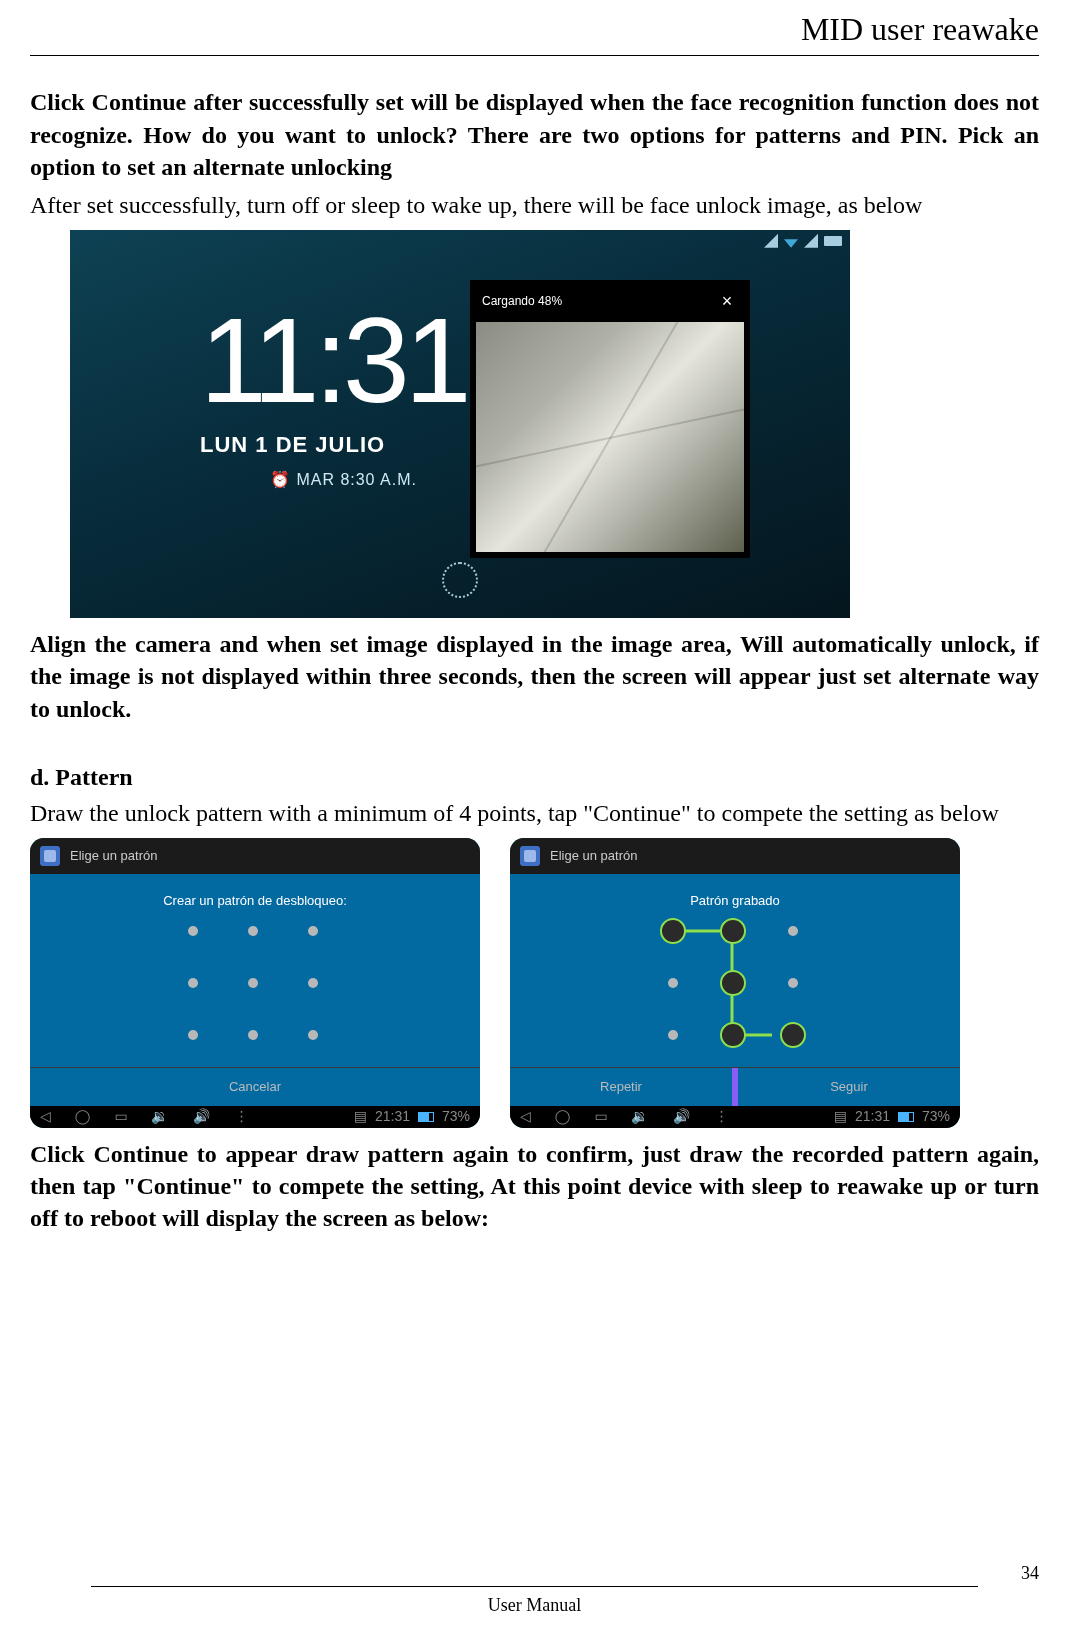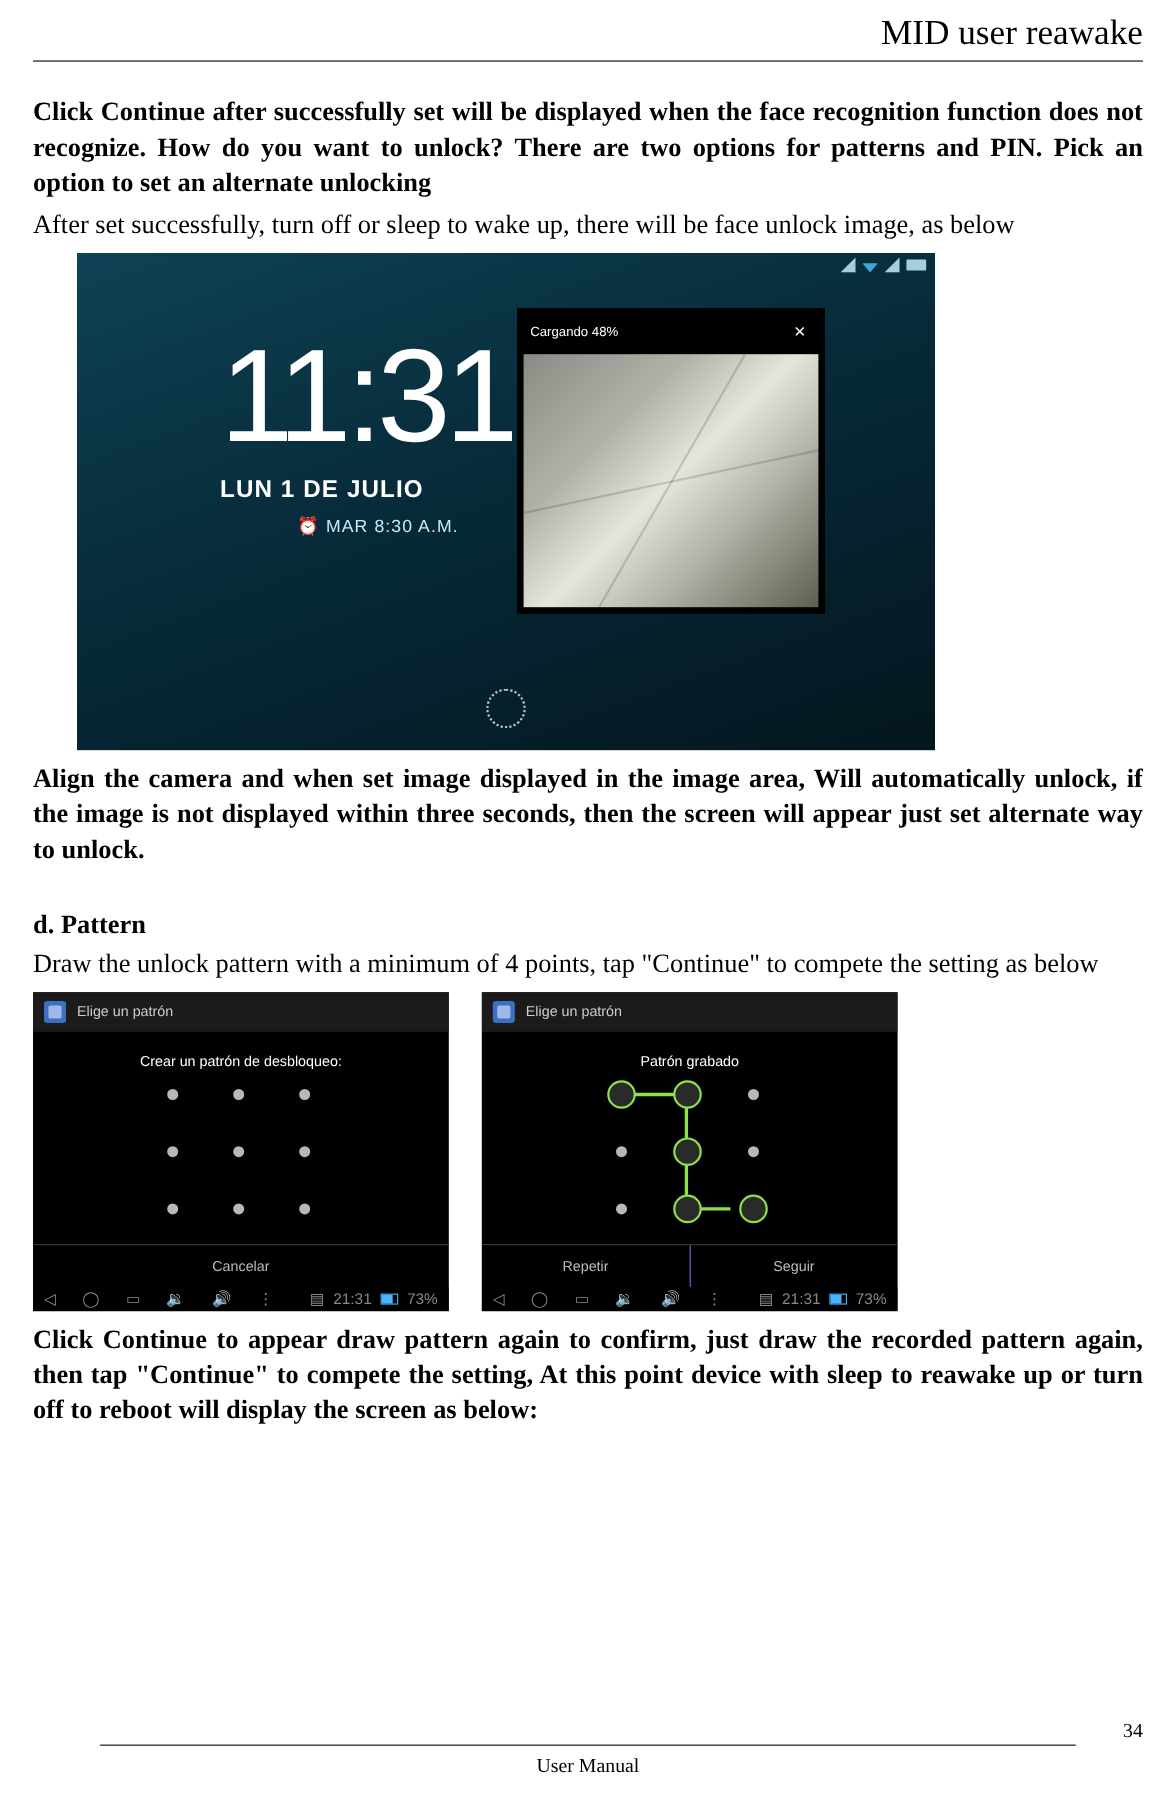--- a/index.html
+++ b/index.html
@@ -23,21 +23,21 @@
     .header-rule {
       border: none;
       border-top: 1.5px solid #000;
       margin-bottom: 30px;
     }
     .paragraph { text-align: justify; margin-bottom: 6px; font-weight: bold; }
     .paragraph-nojust { margin-bottom: 6px; }
     .section-heading { font-weight: bold; margin-top: 36px; margin-bottom: 4px; font-size: 24px; }
     
     .shot1 {
-      width: 780px; height: 452px;
+      width: 780px; height: 388px;
       margin: 8px 0 10px 40px;
       background: linear-gradient(160deg, #0e4254 0%, #072b3a 45%, #04161e 100%);
       position: relative;
       overflow: hidden;
     }
     .shot1 .statusbar {
       position: absolute; top: 4px; right: 8px;
       display: flex; gap: 6px; align-items: center;
       color: #a7cde0; font-size: 12px;
     }
@@ -102,23 +102,23 @@
       left:-20%; top:50%; height:2px; width:140%;
       transform: rotate(-12deg);
     }
     .shot1 .unlock-ring {
       position:absolute; left:50%; bottom:20px; transform: translateX(-50%);
       width: 36px; height:36px; border:2px dotted #a8c9d8; border-radius:50%;
     }
     
     .pattern-row { display:flex; gap: 30px; margin: 8px 0 10px 0; }
     .pattern-shot {
-      width: 378px; height: 290px;
-      background:#000000; color:#ddd; position:relative; overflow:hidden;
-      font-family: Arial, sans-serif; font-size:12px;
+      width: 450px; height: 290px;
+      background:#0369a1; color:#ddd; position:relative; overflow:hidden;
+      font-family: Arial, sans-serif; font-size:12px;border-radius:14px;
     }
     .pattern-shot .tabbar { background:#1b1b1b; padding:8px 10px; display:flex; align-items:center; gap:10px; }
     .pattern-shot .tabbar .app-ico {
       width:20px;height:20px;background:#3f6fc4;border-radius:3px; position:relative;
     }
     .pattern-shot .tabbar .app-ico::after{
       content:""; position:absolute; inset:4px; background:#9db9e9; border-radius:2px;
     }
     .pattern-shot .tabtitle { color:#ccc; font-size:13px; }
     .pattern-shot .subtitle { text-align:center; color:#fff; font-size:13px; padding:18px 12px 4px; }
@@ -132,21 +132,21 @@
     .pattern-shot .grid .dot.big {
       width:26px; height:26px; border:2px solid #8de04b; background:#2a2a2a;
     }
     .pattern-shot .grid svg { position:absolute; inset:0; }
     .pattern-shot .btnrow {
       position:absolute; left:0; right:0; bottom:22px;
       display:flex; border-top:1px solid #3a3a3a;
     }
     .pattern-shot .btnrow .btn {
       flex:1; text-align:center; padding:10px 0; color:#bbb; font-size:13px;
-      border-right:1px solid #8b5cf6;
+      border-right:6px solid #8b5cf6;
     }
     .pattern-shot .btnrow .btn:last-child { border-right:none; }
     .pattern-shot .navbar {
       position:absolute; left:0; right:0; bottom:0; height:22px; background:#000;
       display:flex; align-items:center; justify-content:space-between; padding:0 10px;
     }
     .pattern-shot .navbar .navleft { display:flex; gap:24px; }
     .pattern-shot .navbar .navleft span, .pattern-shot .navbar .navright span {
       color:#888; font-size:14px;
     }

